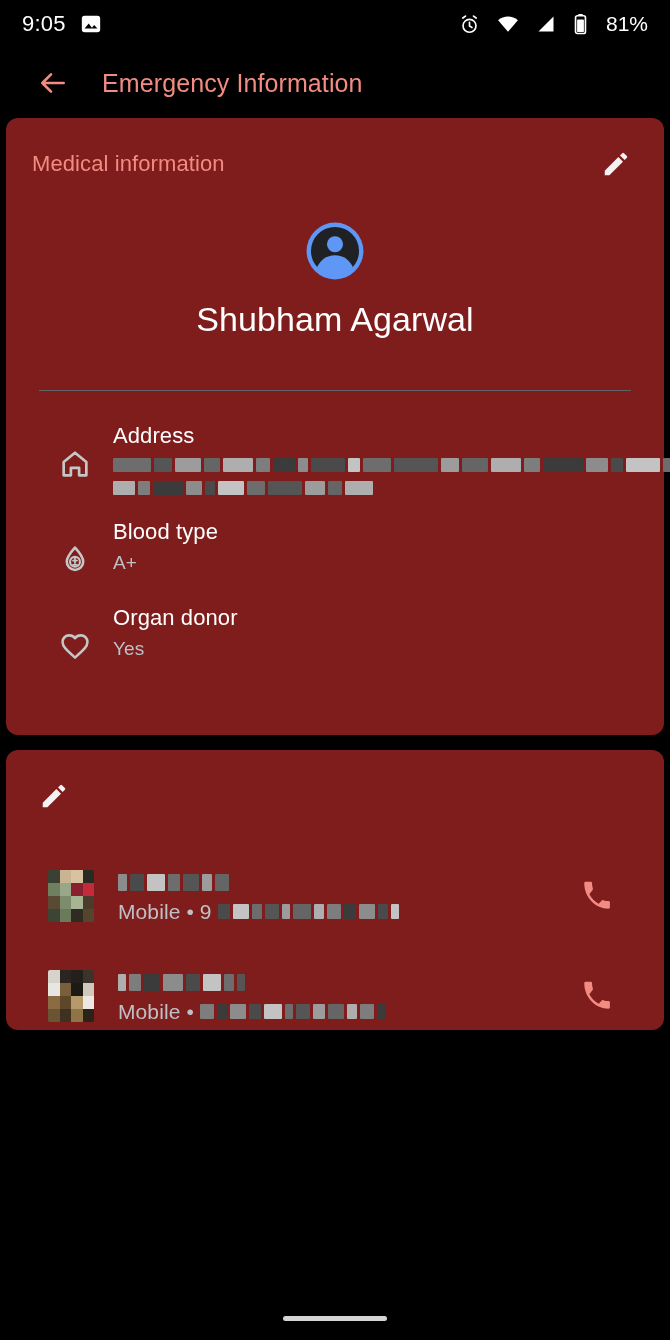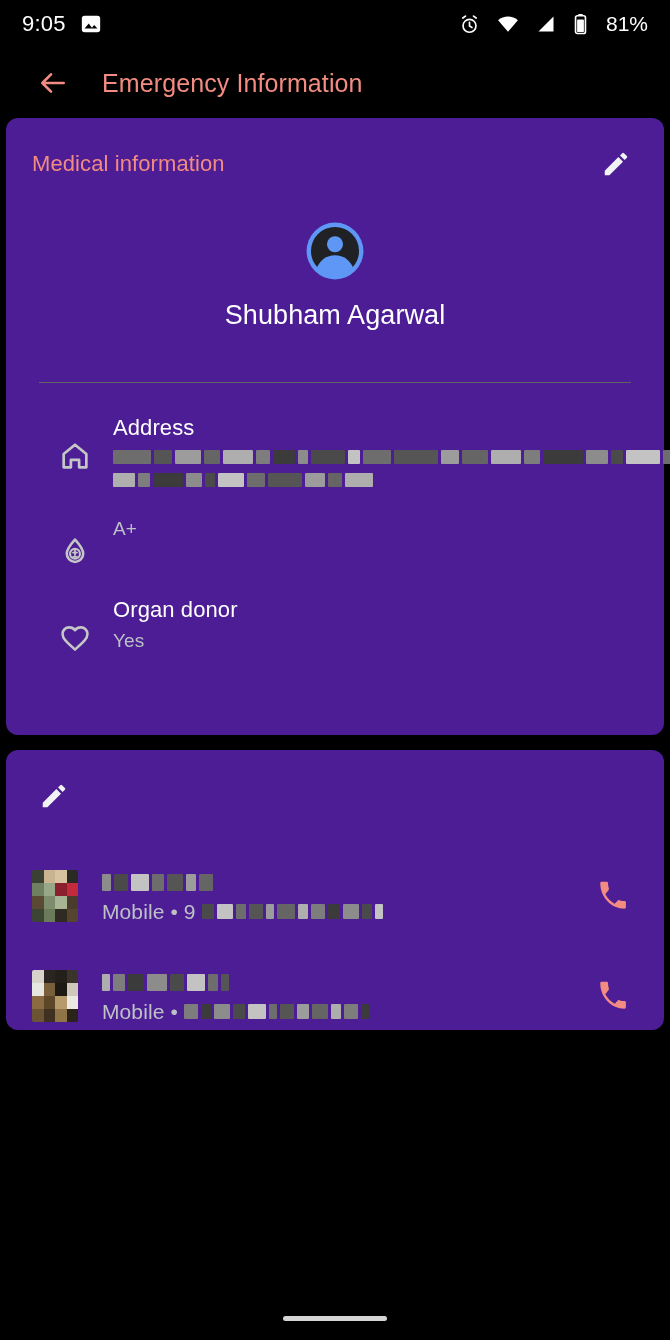--- a/index.html
+++ b/index.html
@@ -33,55 +33,55 @@
     cursor: pointer;
   }
   .appbar-title {
     color: #f28b82; font-size: 25px; font-weight: 500; margin-left: 26px;
     letter-spacing: .1px; white-space: nowrap;
   }
 
   
   .card {
     position: absolute; left: 6px; width: 658px;
-    background: #4c1d95; border-radius: 12px;
+    background: #7f1d1d; border-radius: 12px;
   }
   #card-medical { top: 118px; height: 617px; }
   #card-contacts { top: 750px; height: 280px; }
 
   .card-head {
     display: flex; align-items: center; justify-content: space-between;
     padding: 0 26px; height: 92px;
   }
   .card-title { color: #f28b82; font-size: 22px; font-weight: 500; letter-spacing: .1px; }
   .edit-btn { width: 44px; height: 44px; display: flex; align-items: center; justify-content: center; cursor: pointer; }
 
   
   .profile { display: flex; flex-direction: column; align-items: center; margin-top: 10px; }
   .avatar-wrap { width: 62px; height: 62px; }
-  .profile-name { color: #ffffff; font-size: 27px; font-weight: 500; margin-top: 18px; letter-spacing: .1px; }
+  .profile-name { color: #ffffff; font-size: 34px; font-weight: 500; margin-top: 18px; letter-spacing: .1px; }
 
   .divider { height: 1px; background: #5f6368; margin: 51px 33px 0 33px; }
 
   
   .rows { padding: 22px 0 0 14px; }
   .row { display: flex; align-items: flex-start; padding: 10px 26px 14px 26px; min-height: 86px; }
   .row-icon { width: 58px; flex: 0 0 58px; display: flex; justify-content: center; padding-top: 24px; }
   .row-body { flex: 1; padding-left: 9px; }
   .row-label { color: #ffffff; font-size: 22px; font-weight: 500; letter-spacing: .1px; }
   .row-value { color: #bdc1c6; font-size: 19px; margin-top: 7px; letter-spacing: .1px; }
 
   
   .redact { display: block; }
   .redact-line { display: flex; gap: 3px; margin-top: 9px; flex-wrap: nowrap; }
   .blk { display: inline-block; height: 15px; border-radius: 1px; }
 
   
   .contact-list { padding-top: 4px; }
-  .contact { display: flex; align-items: center; padding: 0 26px; height: 100px; cursor: pointer; }
+  .contact { display: flex; align-items: center; padding: 0 42px; height: 100px; cursor: pointer; }
   .contact-photo {
     width: 46px; height: 52px; flex: 0 0 46px; border-radius: 2px; overflow: hidden;
     display: grid; grid-template-columns: repeat(4, 1fr); grid-template-rows: repeat(4, 1fr);
   }
   .contact-photo span { display: block; }
   .contact-text { flex: 1; padding-left: 24px; min-width: 0; }
   .contact-name-redact { display: flex; gap: 3px; align-items: flex-end; height: 22px; }
   .contact-sub { display: flex; align-items: center; gap: 0; margin-top: 9px; }
   .contact-sub-label { color: #bdc1c6; font-size: 21px; letter-spacing: .1px; white-space: nowrap; }
   .contact-num-redact { display: flex; gap: 3px; align-items: center; margin-left: 6px; }
@@ -229,20 +229,21 @@
 
       <div class="row">
         <div class="row-icon">
           <svg class="ico" width="34" height="34" viewBox="0 0 24 24">
             <path d="M12 3.2C9.2 6.3 6.2 9.6 6.2 13.1A5.8 5.8 0 0012 19a5.8 5.8 0 005.8-5.9c0-3.5-3-6.8-5.8-9.9z" fill="none" stroke="#c4c7c5" stroke-width="1.8" stroke-linejoin="round"></path>
             <circle cx="12" cy="13.3" r="3.5" fill="none" stroke="#c4c7c5" stroke-width="1.5"></circle>
             <path d="M12 11v3.1M10.6 12.4h2.8M10.6 15.4h2.8" stroke="#c4c7c5" stroke-width="1.3" stroke-linecap="round"></path>
           </svg>
         </div>
         <div class="row-body">
+          <div class="row-label">Blood type</div>
           <div class="row-value">A+</div>
         </div>
       </div>
 
       <div class="row">
         <div class="row-icon">
           <svg class="ico" width="34" height="34" viewBox="0 0 24 24">
             <path d="M12 20.2l-1.3-1.2C6.1 14.9 3.2 12.3 3.2 9.1A4.6 4.6 0 017.9 4.5c1.6 0 3.1.7 4.1 2 1-1.3 2.5-2 4.1-2a4.6 4.6 0 014.7 4.6c0 3.2-2.9 5.8-7.5 9.9z" fill="none" stroke="#c4c7c5" stroke-width="1.8" stroke-linejoin="round"></path>
           </svg>
         </div>

